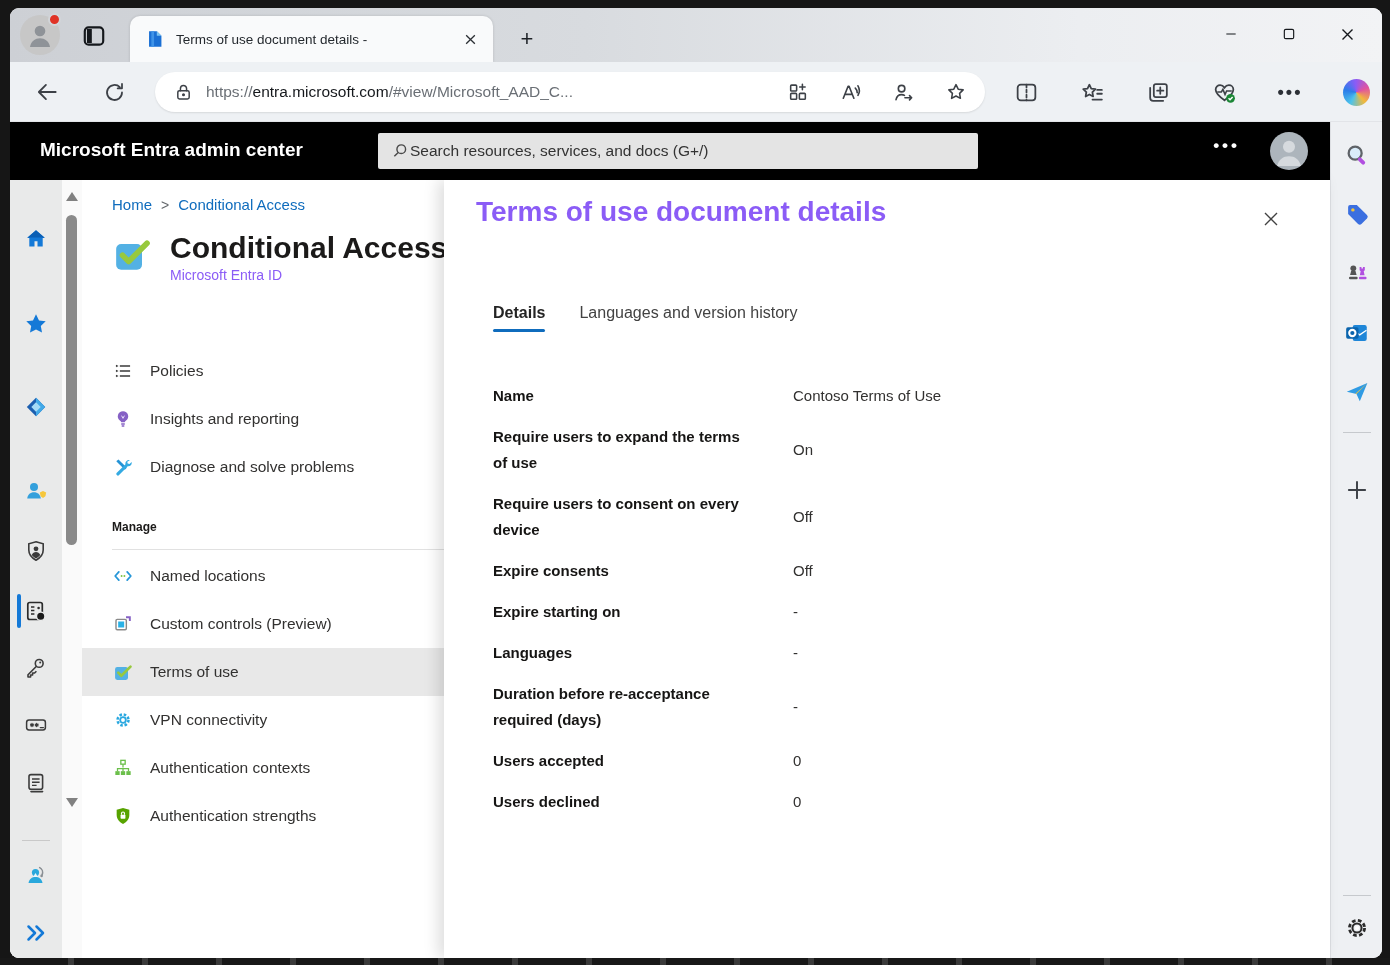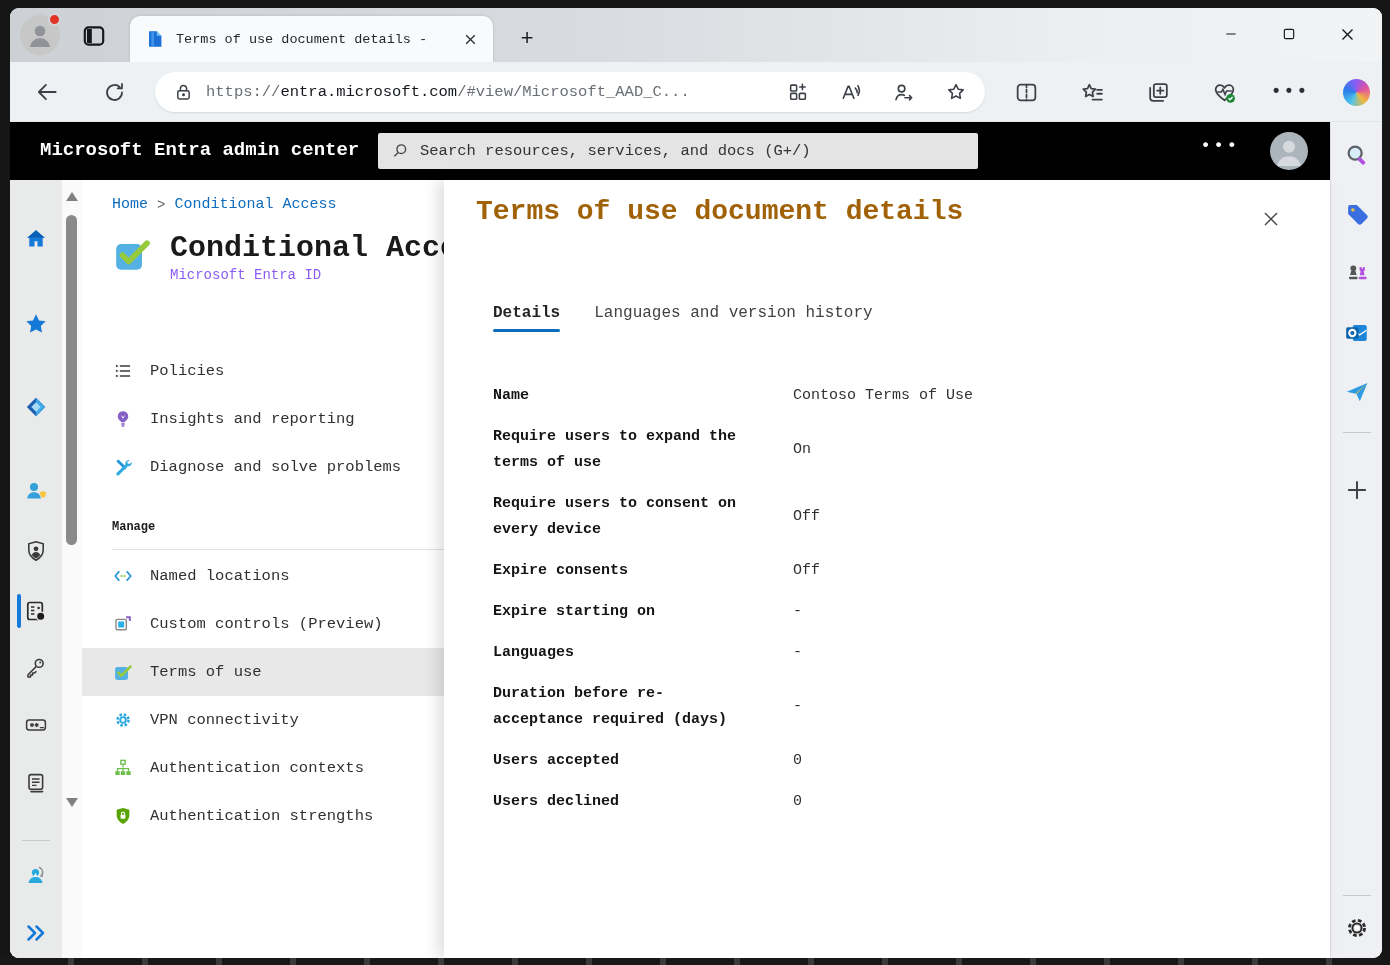--- a/index.html
+++ b/index.html
@@ -1,20 +1,20 @@
 <!DOCTYPE html>
 <html><head>
 <meta charset="utf-8">
 <style>
   * { margin:0; padding:0; box-sizing:border-box; }
   html,body { width:1390px; height:965px; overflow:hidden; }
   body { background:#161616; font-family:"Liberation Sans","DejaVu Sans",sans-serif; position:relative; }
   .taskbar-hint { position:absolute; left:0; right:0; bottom:0; height:7px;
     background:repeating-linear-gradient(90deg,#181818 0 68px,#3a3a3a 68px 74px); }
-  .window { position:absolute; left:10px; top:8px; right:8px; bottom:7px; border-radius:9px; overflow:hidden; background:#fff;font-family:Liberation Mono, monospace; }
+  .window { position:absolute; left:10px; top:8px; right:8px; bottom:7px; border-radius:9px; overflow:hidden; background:#fff; }
 
   
   .tabstrip { position:absolute; left:0; top:0; right:0; height:54px;
     background:linear-gradient(90deg,#cdd0d5 0%,#d8dbdf 42%,#eceef1 78%,#f2f3f5 100%); }
   .profile-avatar { position:absolute; left:10px; top:7px; width:40px; height:40px; border-radius:50%;
     background:#c7c7c7; }
   .profile-avatar svg { position:absolute; left:4px; top:4px; }
   .profile-avatar .dot { position:absolute; right:-1px; top:-2px; width:13px; height:13px; border-radius:50%; background:#e03326; border:2px solid #d2d5d9; }
   .workspaces-btn { position:absolute; left:70px; top:15px; width:30px; height:26px; }
   .tab { position:absolute; left:120px; top:8px; width:363px; height:46px; background:#f9fafb;
@@ -37,21 +37,21 @@
   .right-icons .ric { width:36px; height:36px; display:flex; align-items:center; justify-content:center; margin-left:30px; }
   .copilot { width:27px; height:27px; border-radius:50%;
     background:conic-gradient(from 210deg,#4cc3ea,#2b7de9,#8a5cf6,#e052a0,#f2b93b,#4cc3ea); }
   .ellipsis-txt { font-size:18px; color:#2c3036; letter-spacing:2px; font-weight:700; }
 
   
   .entra-header { position:absolute; left:0; top:114px; right:52px; height:70px; background:#000; }
   .entra-title { position:absolute; left:30px; top:17px; color:#fff; font-size:19px; font-weight:700; }
   .entra-search { position:absolute; left:368px; top:11px; width:600px; height:36px; background:#e4e4e4; border-radius:2px;
     display:flex; align-items:center; padding-left:12px; }
-  .entra-search span { font-size:15.5px; color:#333; margin-left:10px; }
+  .entra-search span { font-size:15.5px; color:#333; }
   .header-ellipsis { position:absolute; right:90px; top:14px; color:#fff; font-size:17px; letter-spacing:3px; font-weight:700; }
   .header-avatar { position:absolute; right:22px; top:10px; width:38px; height:38px; border-radius:50%; background:#adb5bc; overflow:hidden; }
 
   
   .edge-sidebar { position:absolute; right:0; top:114px; bottom:0; width:52px; background:#eef0f3; border-left:1px solid #dddfe3; }
   .sb-item { position:absolute; left:13px; width:26px; height:26px; }
   .sb-divider { position:absolute; left:12px; width:28px; height:1px; background:#c6c9cd; }
 
   
   .content { position:absolute; left:0; top:172px; right:52px; bottom:0; background:#fff; }
@@ -79,21 +79,21 @@
   .menu { margin:64px 0 0 20px; }
   .nav-row { height:48px; display:flex; align-items:center; padding-left:31px; gap:17px; font-size:15.5px; color:#323130; cursor:default; }
   .nav-row.selected { background:#e8e8e8; }
   .nav-row .icon { width:20px; height:20px; flex:none; }
   .nav-row .icon svg { width:20px; height:20px; }
   .section-head { margin:22px 0 0 30px; font-size:12px; font-weight:700; color:#1b1a19; height:28px; display:flex; align-items:center; }
   .section-divider { margin:8px 0 2px 30px; height:1px; background:#e1e1e1; }
 
   
   .detail-panel { position:absolute; left:434px; top:0; right:0; bottom:0; background:#fff; box-shadow:-6px 0 14px rgba(0,0,0,.13); }
-  .panel-title { position:absolute; left:32px; top:16px; font-size:28px; font-weight:600; color:#a16207; }
+  .panel-title { position:absolute; left:32px; top:16px; font-size:28px; font-weight:600; color:#8b5cf6; }
   .panel-close { position:absolute; right:46px; top:26px; width:26px; height:26px; display:flex; align-items:center; justify-content:center; }
   .ptabs { position:absolute; left:32px; top:116px; display:flex; }
   .ptab { padding:8px 17px 15px; font-size:16px; color:#424242; position:relative; }
   .ptab.active { font-weight:700; color:#242424; }
   .ptab.active::after { content:""; position:absolute; left:17px; right:17px; bottom:5px; height:3px; border-radius:2px; background:#0f6cbd; }
   .fields { position:absolute; left:49px; top:195px; right:36px; }
   .frow { display:flex; padding:7.5px 0; }
   .flabel { width:250px; margin-right:50px; font-size:15px; font-weight:700; color:#161514; line-height:26px; }
   .fvalue { font-size:15px; color:#323130; line-height:26px; align-self:center; }
 

